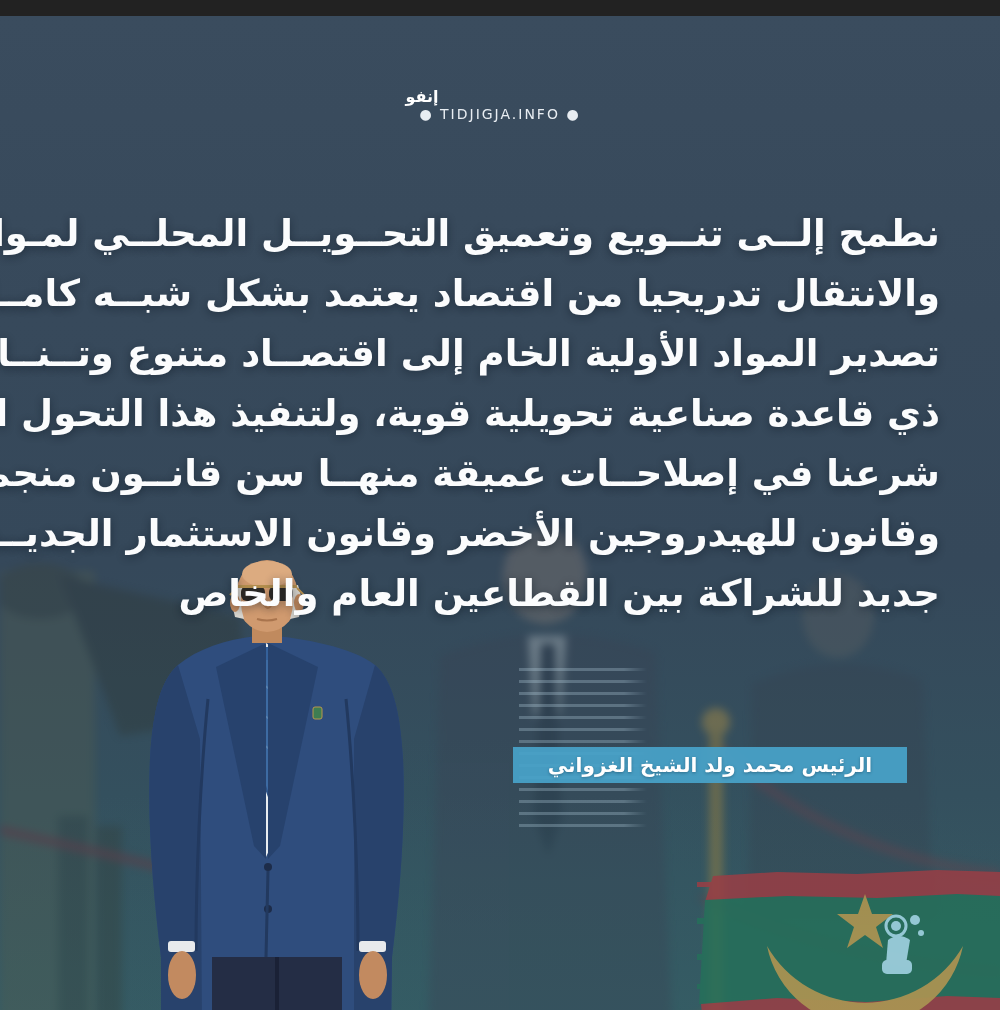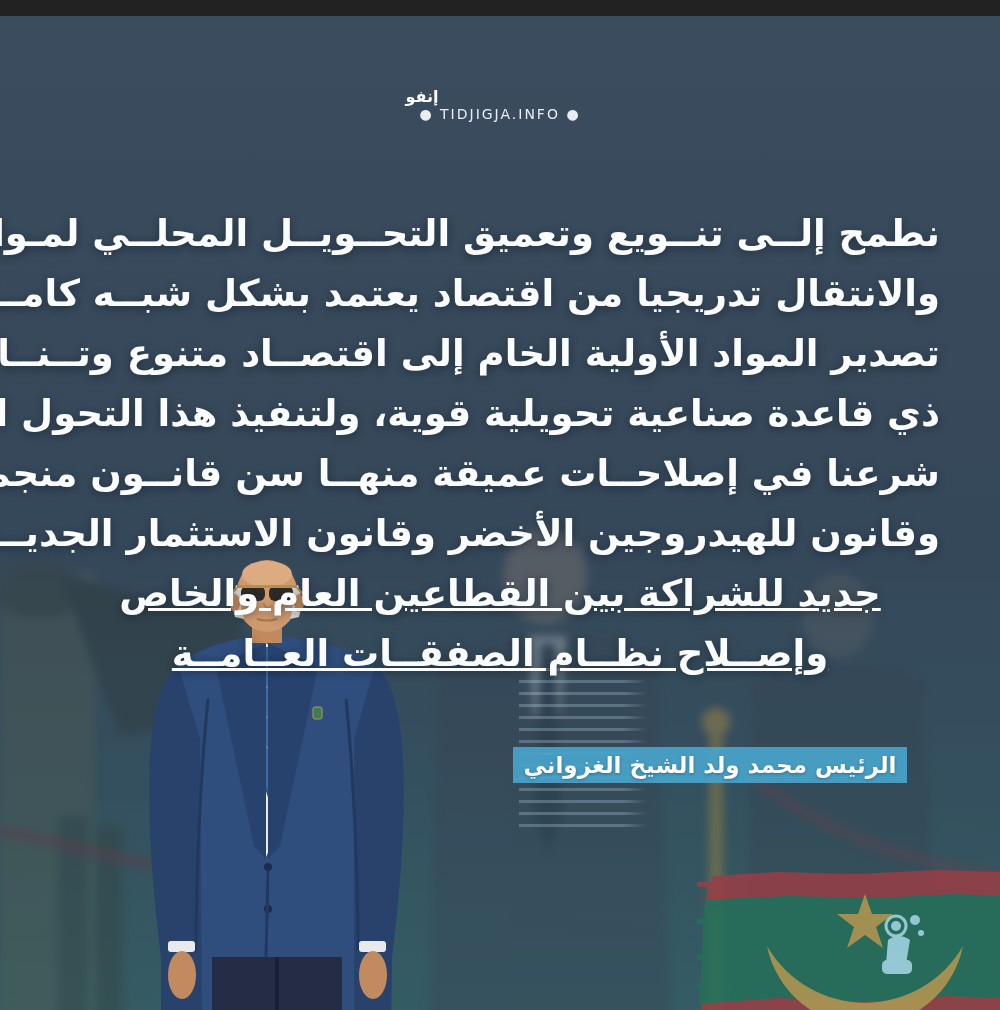--- a/index.html
+++ b/index.html
@@ -27,26 +27,26 @@
   .logo-inner{display:inline-block;position:relative;}
   .logo-word{display:block;font-size:46px;font-weight:bold;line-height:1;letter-spacing:0;}
   .logo-info{position:absolute;top:-15px;left:-14px;font-size:16px;font-weight:bold;}
   .logo-tagline{display:block;margin-top:4px;font-size:14px;letter-spacing:2px;color:#e8edf2;}
   
   .quote{position:absolute;top:188px;left:60px;right:60px;direction:rtl;color:#fbfcfd;
     font-weight:bold;font-size:37px;line-height:60px;
     text-shadow:0 2px 8px rgba(8,18,28,.45);}
   .qline{white-space:nowrap;text-align:center;}
   
-  .quote .qr{text-align:center;padding-left:0;text-decoration:underline;}
+  .quote .qr{text-align:right;padding-left:0;}
   
   .caption{position:absolute;left:513px;top:731px;width:394px;height:36px;
     background:rgba(72,163,201,.93);display:flex;align-items:center;justify-content:center;
     direction:rtl;}
-  .caption span{color:#fff;font-weight:bold;font-size:23px;line-height:1;
+  .caption span{color:#fff;font-weight:bold;font-size:20px;line-height:1;
     text-shadow:0 1px 3px rgba(10,30,45,.35);}
   
   .flag{position:absolute;left:697px;top:842px;width:303px;height:168px;opacity:.85;}
   
   .mascot{position:absolute;left:858px;top:888px;width:82px;height:82px;opacity:.85;}
 </style>
 </head>
 <body>
 
 <div class="poster">
@@ -146,21 +146,20 @@
   </div>
 
   <div class="quote">
     <div class="qline">نطمح إلــى تنــويع وتعميق التحــويــل المحلــي لمـواردنـا</div>
     <div class="qline">والانتقال تدريجيا من اقتصاد يعتمد بشكل شبــه كامــل علــى</div>
     <div class="qline">تصدير المواد الأولية الخام إلى اقتصــاد متنوع وتــنــافســي</div>
     <div class="qline">ذي قاعدة صناعية تحويلية قوية، ولتنفيذ هذا التحول الهيكلي</div>
     <div class="qline">شرعنا في إصلاحــات عميقة منهــا سن قانــون منجمــي جديد</div>
     <div class="qline">وقانون للهيدروجين الأخضر وقانون الاستثمار الجديــد وقانون</div>
     <div class="qline qr">جديد للشراكة بين القطاعين العام والخاص</div>
-    <div class="qline qr">وإصــلاح نظــام الصفقــات العــامــة</div>
   </div>
 
   <div class="caption">
     <span>الرئيس محمد ولد الشيخ الغزواني</span>
   </div>
 
   <svg class="flag" viewBox="0 0 303 168">
     <g>
       <path d="M16,18 L80,14 L160,16 L240,12 L303,14 L303,42 L220,44 L140,42 L60,46 L8,44 Z" fill="#9a3e45"></path>
       <path d="M8,42 L90,38 L180,40 L260,36 L303,38 L303,142 L240,146 L150,144 L70,150 L2,146 Z" fill="#25705a"></path>

